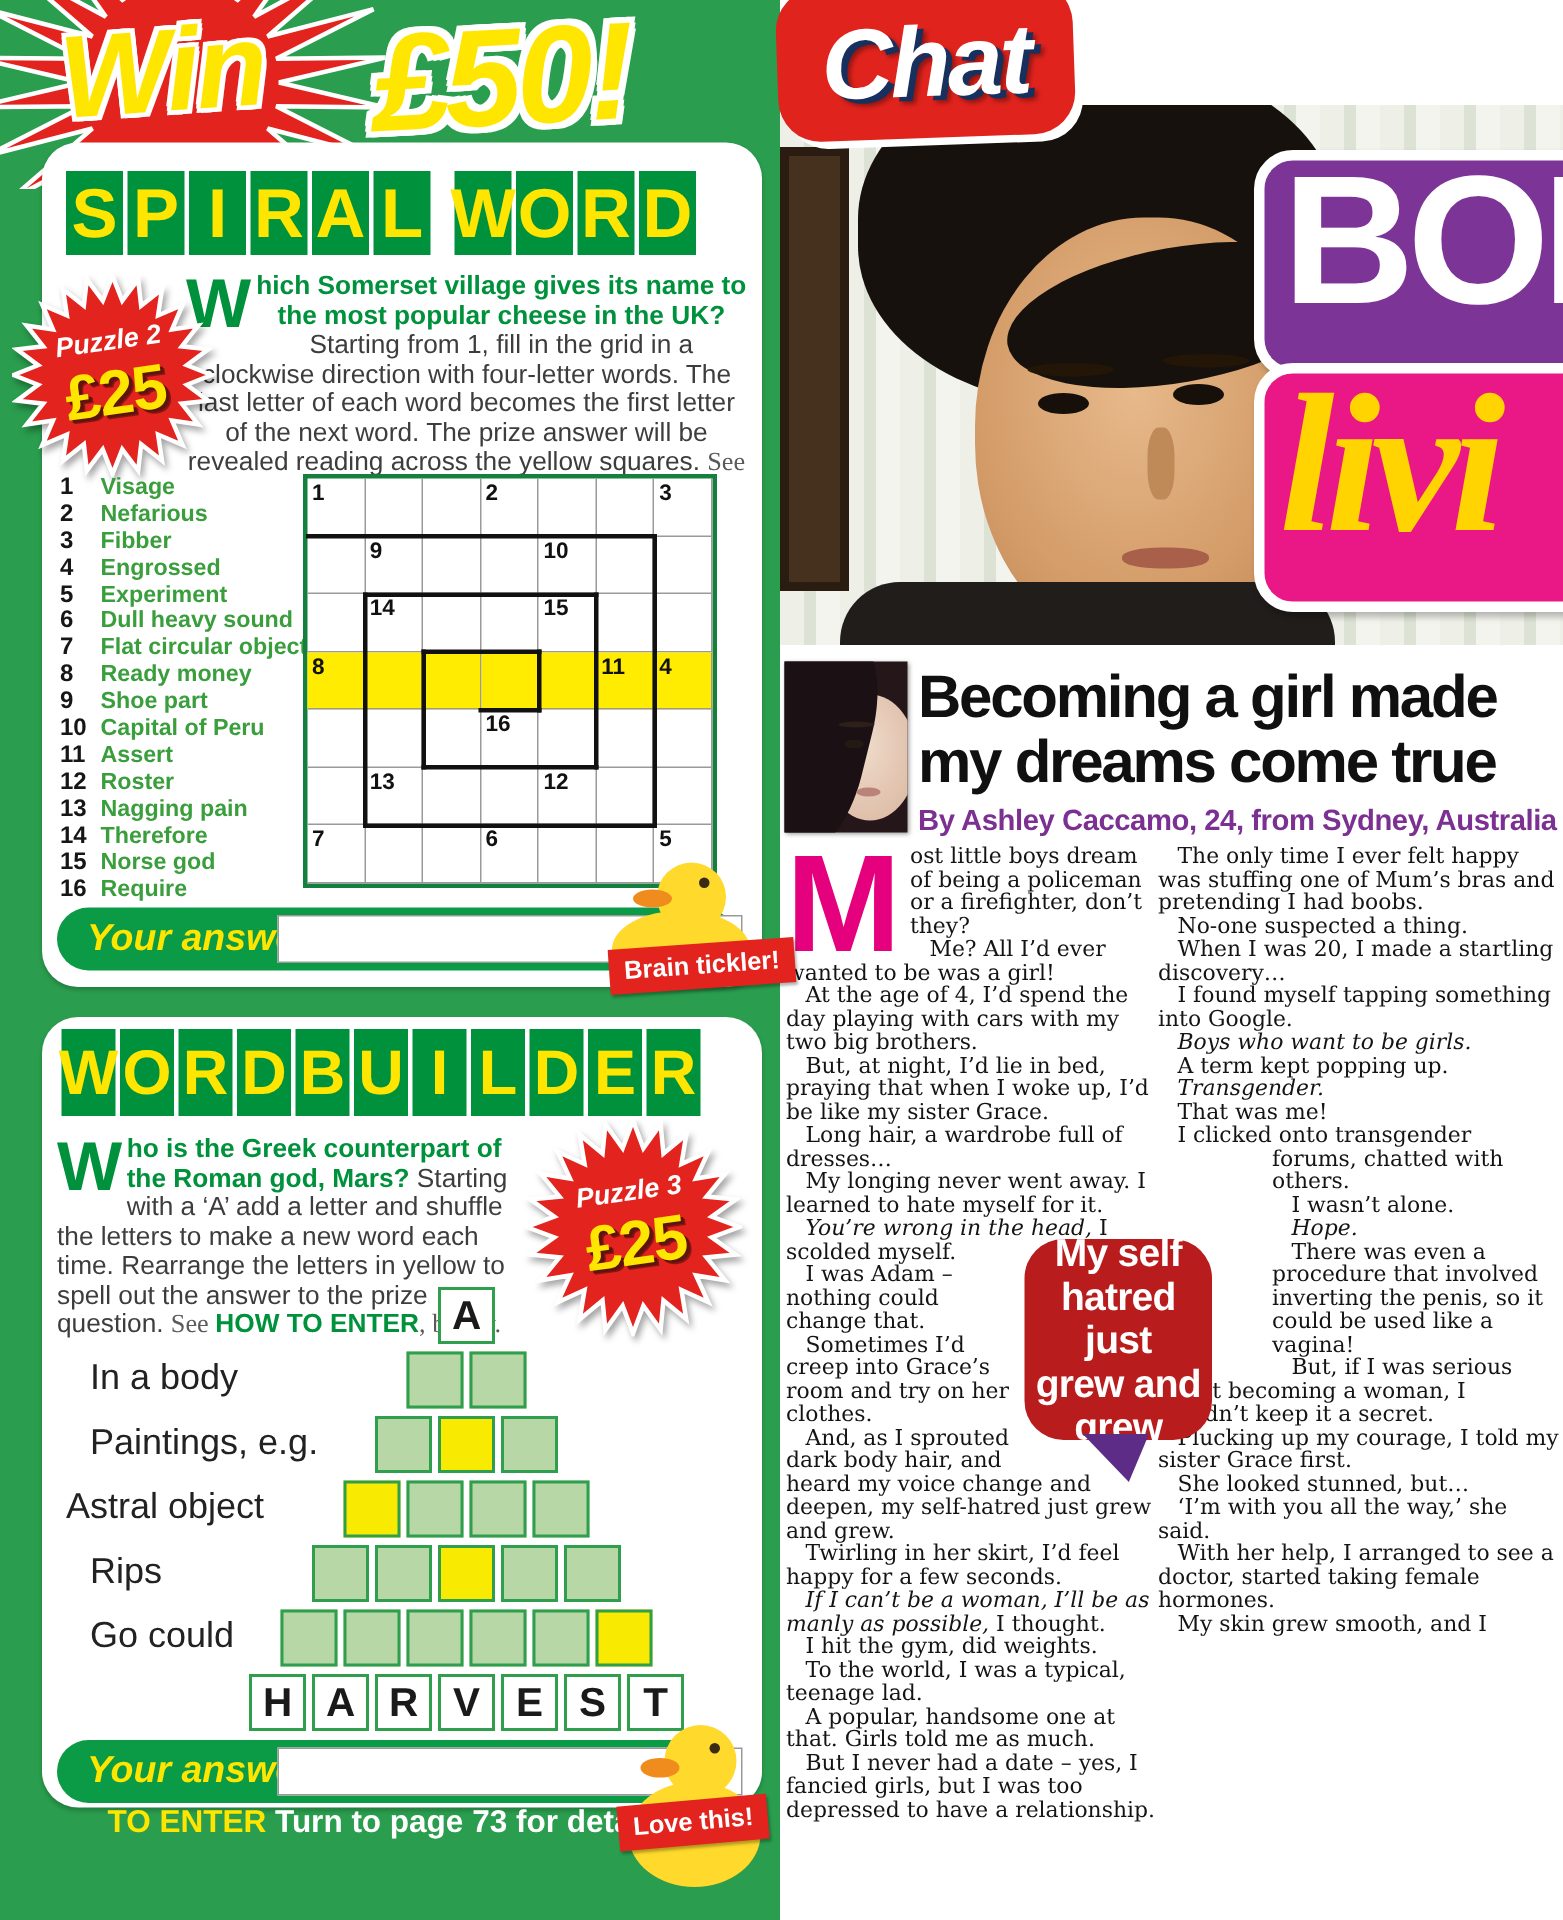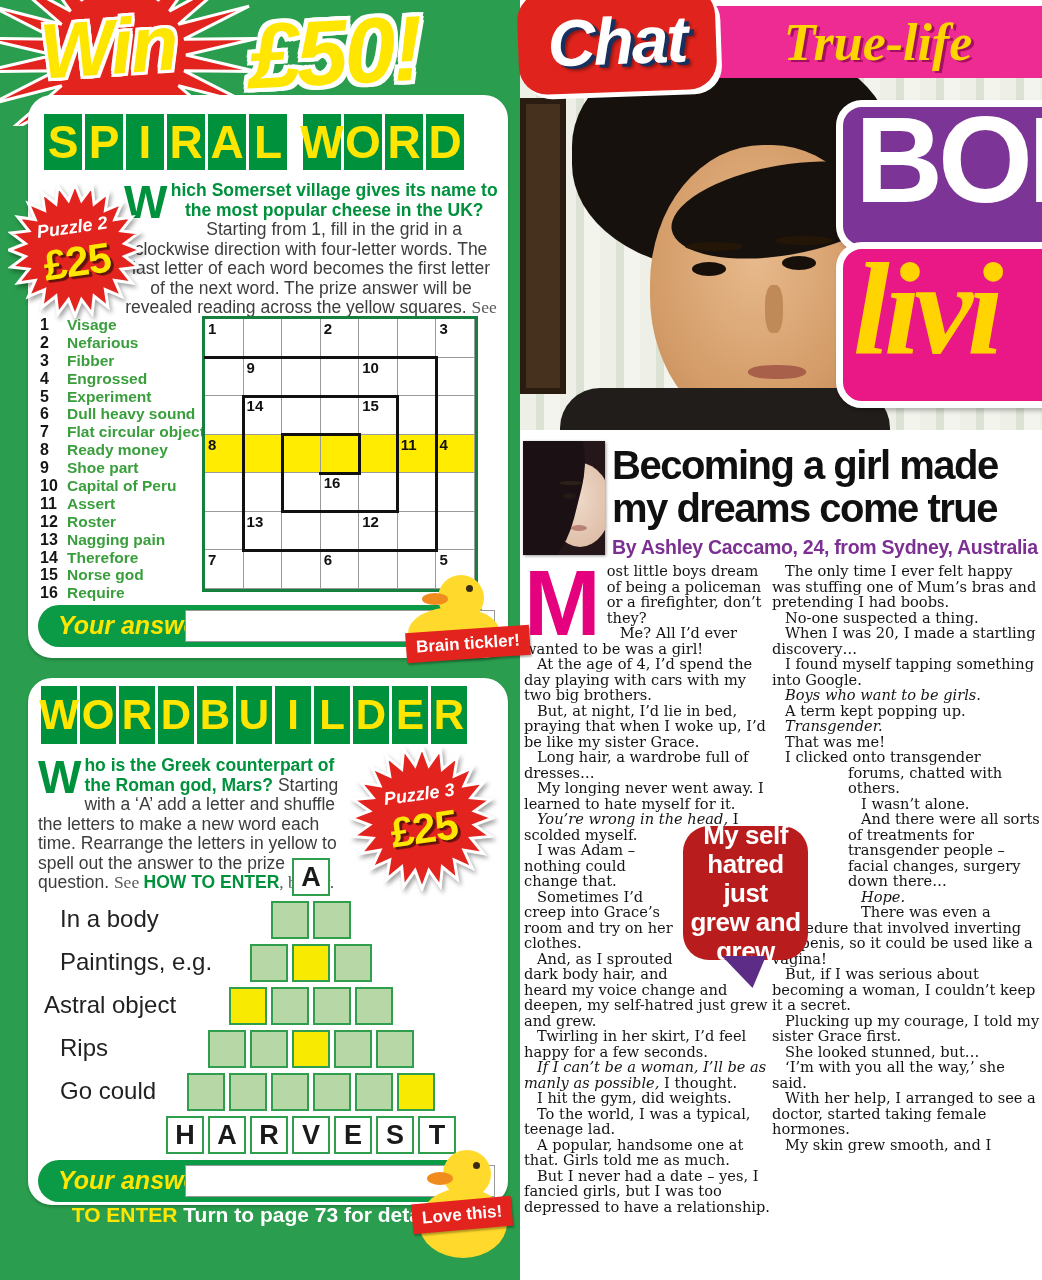--- a/index.html
+++ b/index.html
@@ -451,23 +451,20 @@
     <div class="eye" style="left:172px;top:192px;"></div>
     <div class="eye" style="left:262px;top:186px;"></div>
     <div class="nose"></div>
     <div class="mouth"></div>
     <div class="shirt"></div>
   </div>
 
   <div class="abs chat-box">
       <span>Chat</span>
     </div>
-  <div class="abs truelife-box">
-      <span>True-life</span>
-    </div>
 
   <div class="abs teaser teaser-top">
       <span>BOR</span>
     </div>
   <div class="abs teaser teaser-bottom">
       <span>livi</span>
     </div>
 
   <div class="abs thumb">
     <div class="tface"></div>
@@ -504,21 +501,20 @@
       <p><span>The only time I ever felt happy was stuffing one of Mum’s bras and pretending I had boobs.</span></p>
       <p><span>No-one suspected a thing.</span></p>
       <p><span>When I was 20, I made a startling discovery…</span></p>
       <p><span>I found myself tapping something into Google.</span></p>
       <p><i>Boys who want to be girls.</i></p>
       <p><span>A term kept popping up.</span></p>
       <p><i>Transgender.</i></p>
       <p><span>That was me!</span></p>
       <p><span>I clicked onto transgender </span><span class="sp-l"></span><span>forums, chatted with others.</span></p>
       <p><span>I wasn’t alone.</span></p>
-      <p><span>And there were all sorts of treatments for transgender people – facial changes, surgery down there…</span></p>
       <p><i>Hope.</i></p>
       <p><span>There was even a procedure that involved inverting the penis, so it could be used like a vagina!</span></p>
       <p><span>But, if I was serious about becoming a woman, I couldn’t keep it a secret.</span></p>
       <p><span>Plucking up my courage, I told my sister Grace first.</span></p>
       <p><span>She looked stunned, but…</span></p>
       <p><span>‘I’m with you all the way,’ she said.</span></p>
       <p><span>With her help, I arranged to see a doctor, started taking female hormones.</span></p>
       <p><span>My skin grew smooth, and I</span></p>
     </div>
 

